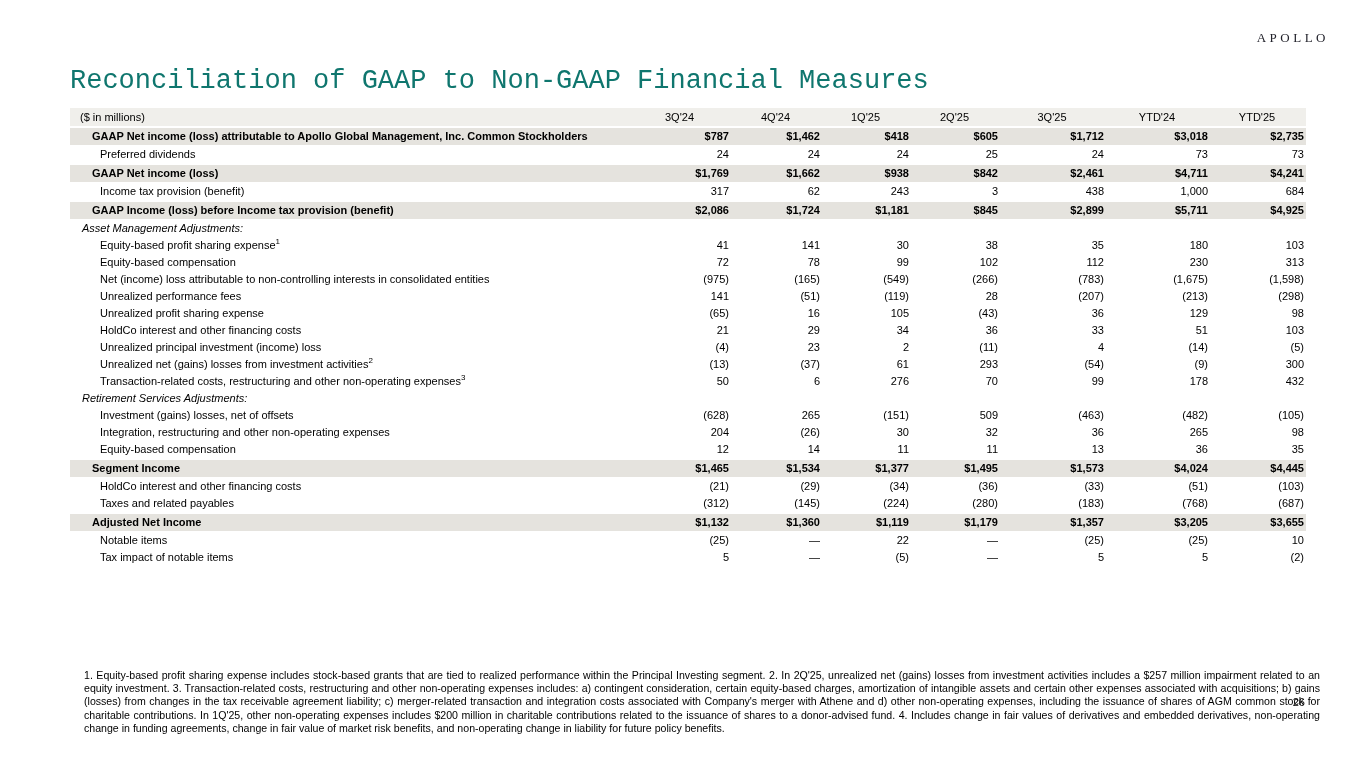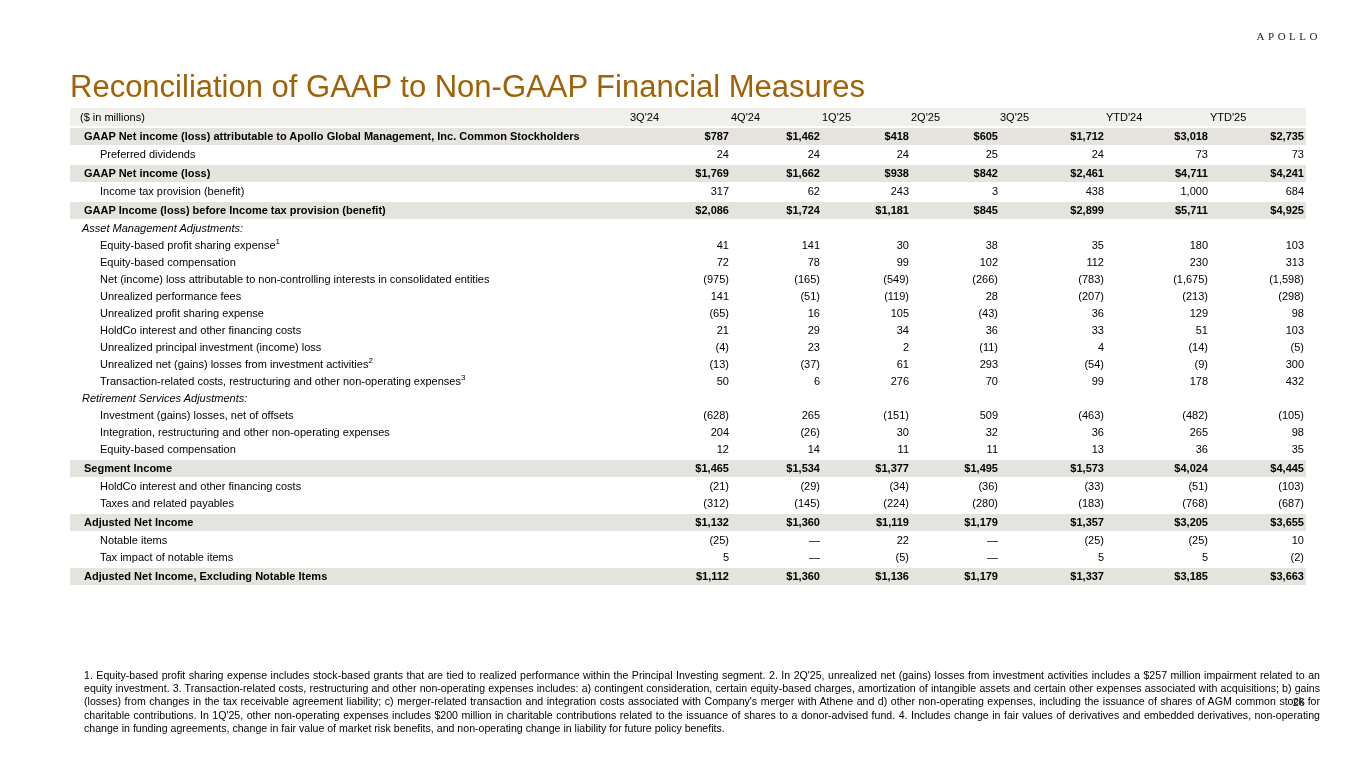--- a/index.html
+++ b/index.html
@@ -2,41 +2,41 @@
 <html><head>
 <meta charset="utf-8">
 <style>
   html,body{margin:0;padding:0;}
   body{
     width:1365px;height:768px;position:relative;overflow:hidden;
     background:#ffffff;color:#000;
     font-family:"Liberation Sans", sans-serif;
   }
   .logo{
-    position:absolute;top:30px;right:44px;
+    position:absolute;top:30px;right:36px;
     font-family:"Liberation Serif", serif;
-    font-size:11px;letter-spacing:3.5px;color:#22222b;font-weight:500;
+    font-size:13px;letter-spacing:3.5px;color:#22222b;font-weight:500;
   }
   .title{
     position:absolute;left:70px;top:48px;
-    font-family:Liberation Sans, sans-serif;
-    font-size:31px;font-weight:400;color:#a16207;white-space:nowrap;
+    font-family:Liberation Mono, monospace;
+    font-size:27px;font-weight:400;color:#0f766e;white-space:nowrap;
   }
   .table-wrap{position:absolute;left:70px;top:108px;width:1236px;}
   table{
     border-collapse:collapse;table-layout:fixed;width:1236px;
     font-size:11px;color:#000;
   }
   th,td{padding:2px 2px 2px 0;vertical-align:middle;line-height:13px;overflow:hidden;}
   thead th{
-    background:#f0efeb;font-weight:normal;text-align:left;height:14px;
+    background:#f0efeb;font-weight:normal;text-align:center;height:14px;
   }
   thead th.lbl{text-align:left;padding-left:10px;}
   td.num{text-align:right;white-space:nowrap;}
-  td.lbl{padding-left:14px;}
+  td.lbl{padding-left:22px;}
   tr.detail td.lbl{padding-left:30px;}
   tr.section td.lbl{font-style:italic;padding-left:12px;}
   tr.total td{
     background:#e5e3de;font-weight:bold;
     border-top:2px solid #fff;border-bottom:1px solid #fff;
   }
   tbody td{height:13px;}
   sup{font-size:8px;line-height:0;}
   .footnotes{
     position:absolute;left:84px;top:658px;width:1236px;
@@ -321,29 +321,19 @@
         <tr class="detail">
           <td class="lbl">Tax impact of notable items</td>
           <td class="num">5</td>
           <td class="num">—</td>
           <td class="num">(5)</td>
           <td class="num">—</td>
           <td class="num">5</td>
           <td class="num">5</td>
           <td class="num">(2)</td>
         </tr>
-        <tr class="total">
-          <td class="lbl">Adjusted Net Income, Excluding Notable Items</td>
-          <td class="num">$1,112</td>
-          <td class="num">$1,360</td>
-          <td class="num">$1,136</td>
-          <td class="num">$1,179</td>
-          <td class="num">$1,337</td>
-          <td class="num">$3,185</td>
-          <td class="num">$3,663</td>
-        </tr>
       </tbody>
   </table>
 </div>
 
 <p class="footnotes">1. Equity-based profit sharing expense includes stock-based grants that are tied to realized performance within the Principal Investing segment. 2. In 2Q'25, unrealized net (gains) losses from investment activities includes a $257 million impairment related to an equity investment. 3. Transaction-related costs, restructuring and other non-operating expenses includes: a) contingent consideration, certain equity-based charges, amortization of intangible assets and certain other expenses associated with acquisitions; b) gains (losses) from changes in the tax receivable agreement liability; c) merger-related transaction and integration costs associated with Company's merger with Athene and d) other non-operating expenses, including the issuance of shares of AGM common stock for charitable contributions. In 1Q'25, other non-operating expenses includes $200 million in charitable contributions related to the issuance of shares to a donor-advised fund. 4. Includes change in fair values of derivatives and embedded derivatives, non-operating change in funding agreements, change in fair value of market risk benefits, and non-operating change in liability for future policy benefits.</p>
 
 <div class="pagenum">26</div>
 
 </body></html>

